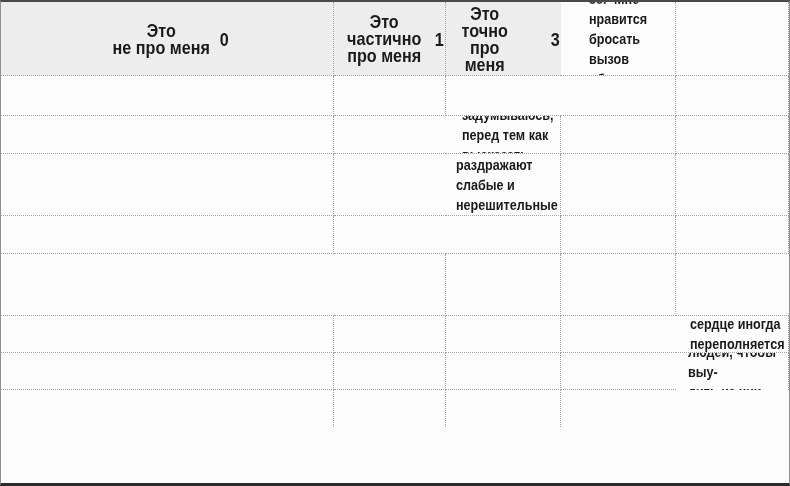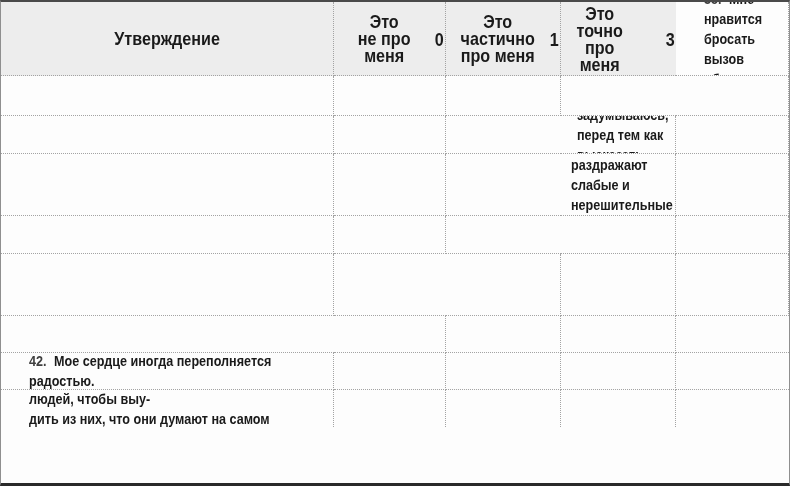--- a/index.html
+++ b/index.html
@@ -80,23 +80,20 @@
   }
   .answer-cell { background: var(--body-bg, #fdfdfd); }
 </style>
 </head>
 <body>
 
 <div class="sheet">
   <div class="grid">
 
     <div class="cell header">
-      <div class="hdr-inner">Утверждение</div>
-    </div>
-    <div class="cell header">
       <div class="hdr-inner">Это
 не про меня</div>
       <div class="hdr-score">0</div>
     </div>
     <div class="cell header">
       <div class="hdr-inner">Это частично
 про меня</div>
       <div class="hdr-score">1</div>
     </div>
     <div class="cell header last-col">

